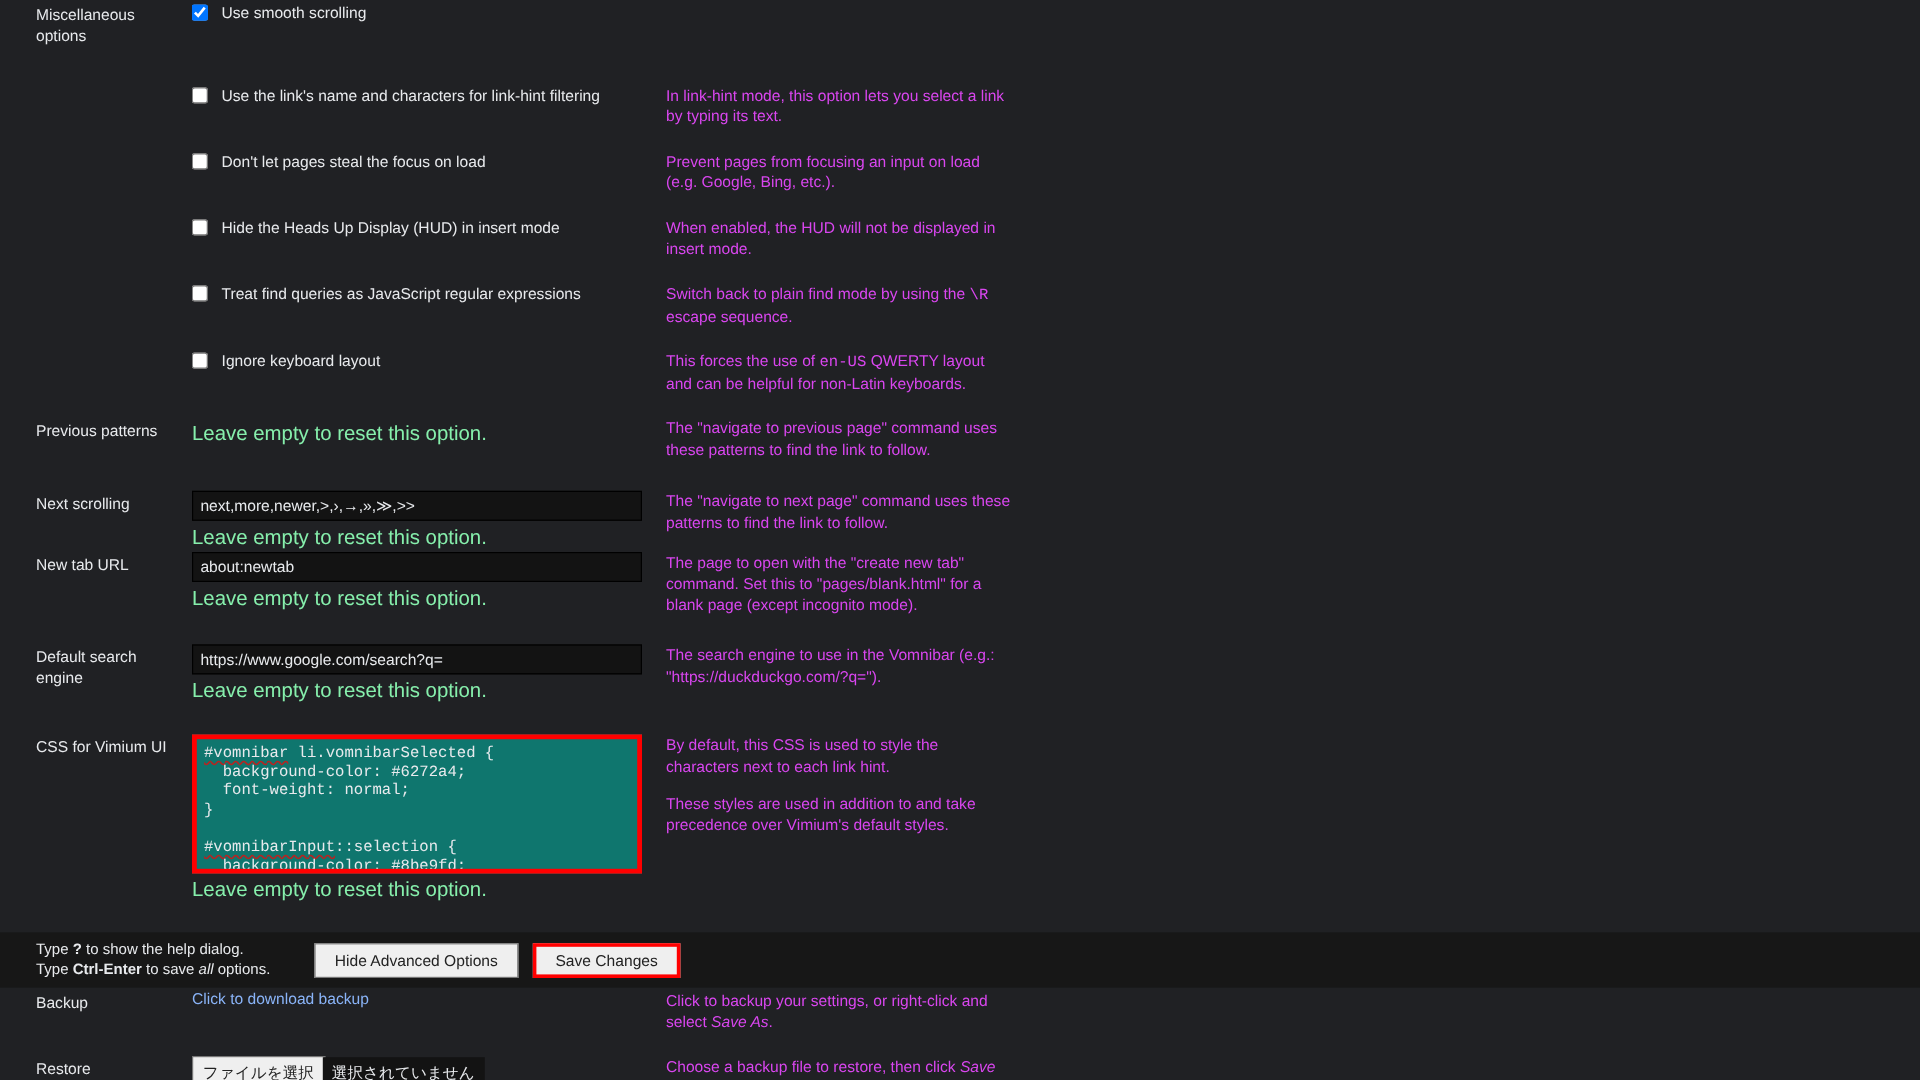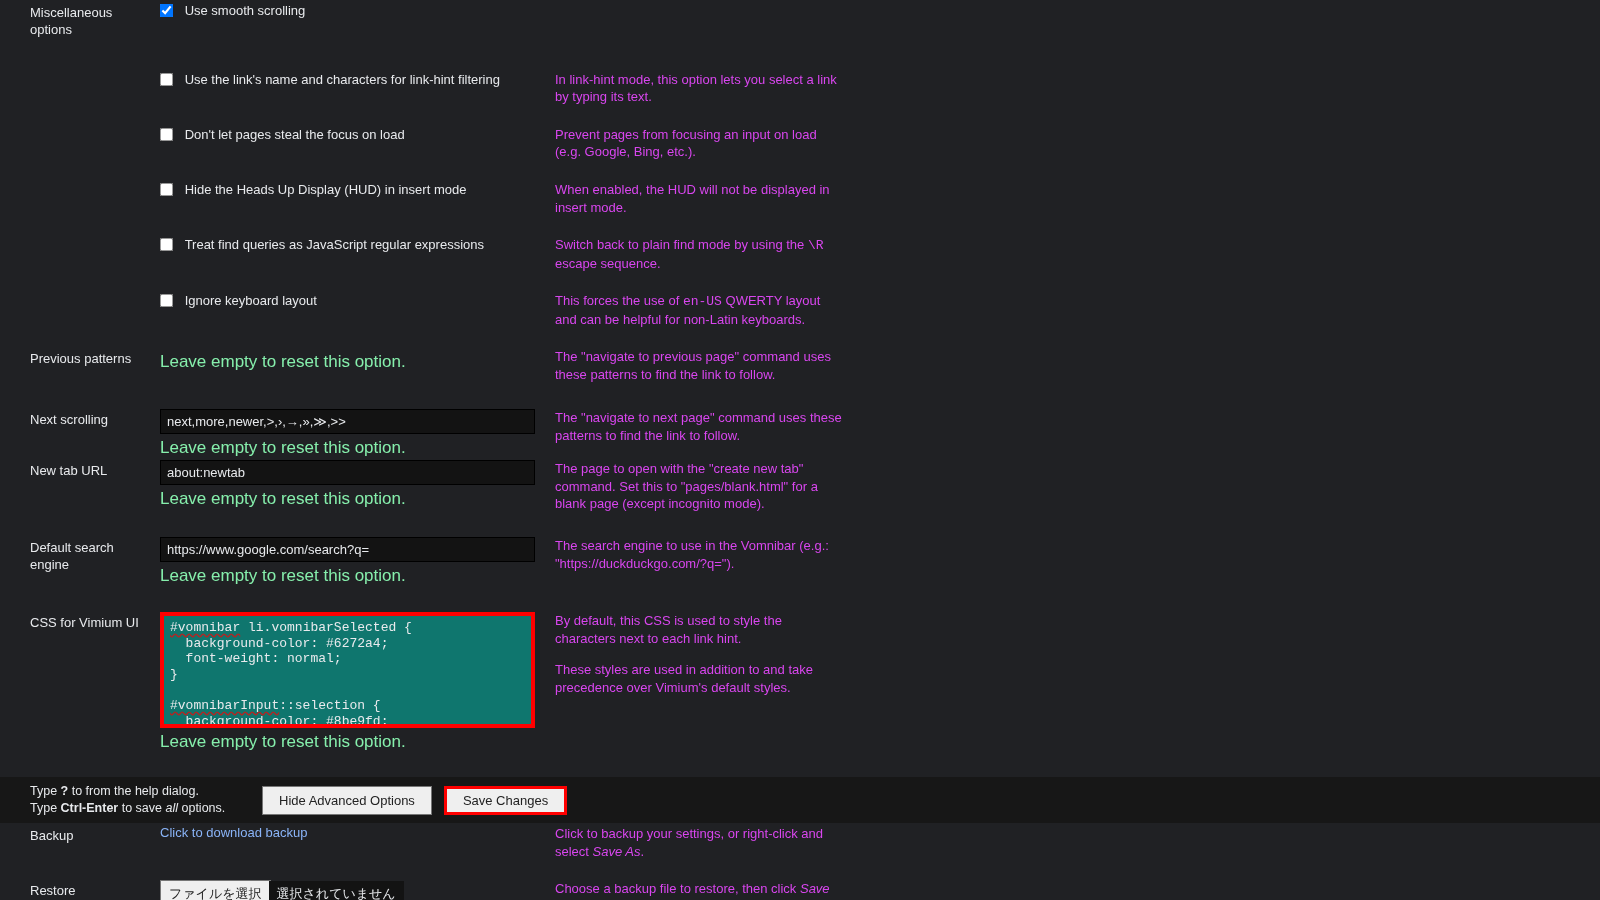--- a/index.html
+++ b/index.html
@@ -309,20 +309,20 @@
     </div>
     <div class="desc-col">
       <span>Choose a backup file to restore, then click </span><em>Save Changes</em>
     </div>
   </div>
 
 </div>
 
 <div class="bottom-bar">
   <div class="bottom-text">
-    <div><span>Type </span><b>?</b><span> to from the help dialog.</span></div>
+    <div><span>Type </span><b>?</b><span> to show the help dialog.</span></div>
     <div><span>Type </span><b>Ctrl-Enter</b><span> to save </span><em>all</em><span> options.</span></div>
   </div>
   <div class="bottom-buttons">
     <button class="btn">Hide Advanced Options</button>
     <button class="btn btn-highlight">Save Changes</button>
   </div>
 </div>
 
 </body></html>

